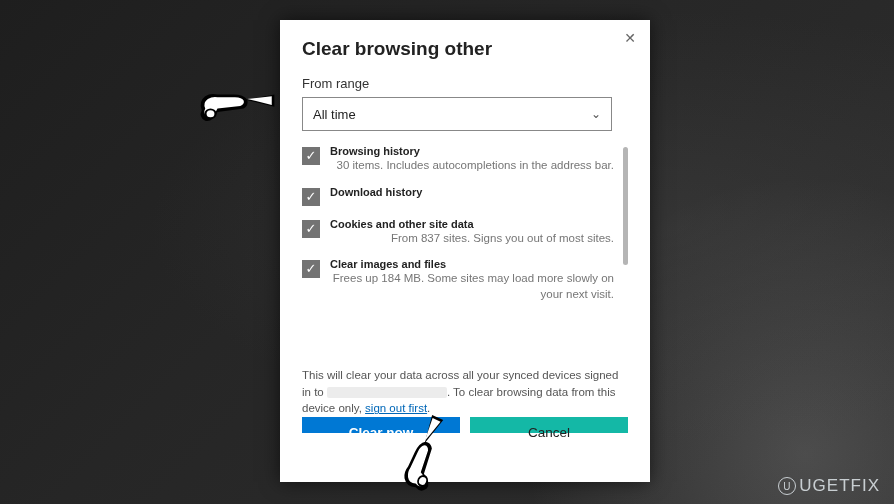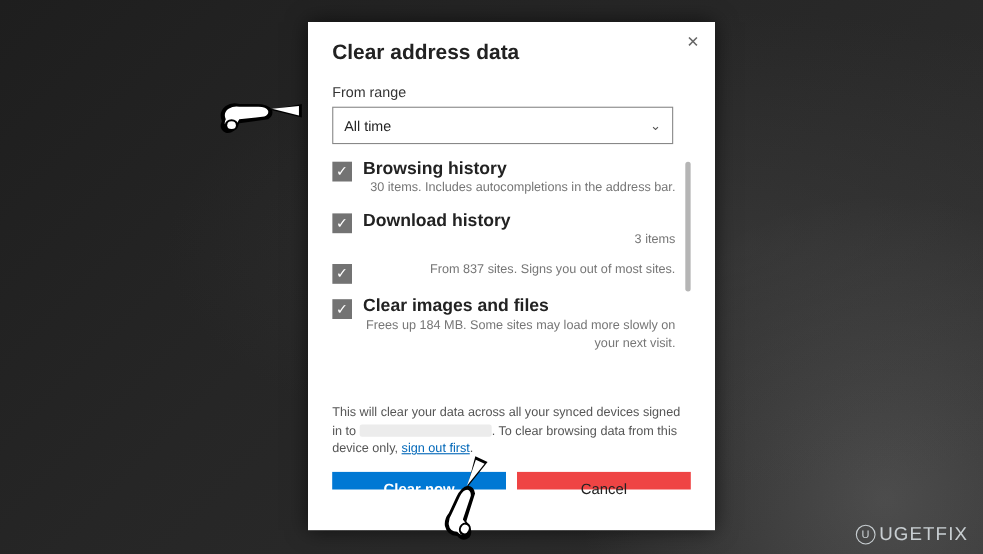--- a/index.html
+++ b/index.html
@@ -80,21 +80,21 @@
     color: #fff;
     font-size: 13px;
     line-height: 18px;
     text-align: center;
     flex: 0 0 18px;
     margin-top: 2px;
     cursor: pointer;
   }
   .opt-text { flex: 1; }
   .opt-title {
-    font-size: 16px;
+    font-size: 11px;
     font-weight: 600;
     color: #222;
     margin-bottom: 1px;
   }
   .opt-desc {
     font-size: 11.5px;
     color: #767676;
     line-height: 1.35;
     text-align: right;
   }
@@ -103,21 +103,21 @@
     right: 0; top: 2px;
     width: 5px; height: 118px;
     background: #b5b5b5;
     border-radius: 3px;
   }
   .sync-note {
     font-size: 11.5px;
     color: #555;
     line-height: 1.45;
     margin-top: 2px;
-    margin-bottom: 12px;
+    margin-bottom: 0;
   }
   .redact {
     display: inline-block;
     width: 120px; height: 11px;
     background: #ececec;
     vertical-align: middle;
     border-radius: 2px;
   }
   .sign-out-link {
     color: #0067b8;
@@ -135,21 +135,21 @@
     text-align: center;
     line-height: 32px;
     cursor: pointer;
   }
   .btn-primary {
     background: #0078d4;
     color: #fff;
     font-weight: 600;
   }
   .btn-secondary {
-    background: #ef4444;
+    background: #14b8a6;
     color: #222;
   }
   .pointer {
     position: absolute;
     width: 90px; height: 70px;
   }
   .pointer svg { width: 100%; height: 100%; }
   .watermark {
     position: absolute;
     right: 14px; bottom: 8px;
@@ -172,46 +172,46 @@
 </style>
 </head>
 <body>
 
 <div class="backdrop"></div>
 
 <div class="dialog">
   <div class="close-btn">
     <span>✕</span>
   </div>
-  <div class="dlg-title">Clear address data</div>
+  <div class="dlg-title">Clear browsing other</div>
 
   <div class="field-label">From range</div>
   <div class="select">
     <span>All time</span>
     <span class="chev">⌄</span>
   </div>
 
   <div class="options">
     <div class="opt-row">
       <div class="checkbox">✓</div>
       <div class="opt-text">
         <div class="opt-title">Browsing history</div>
         <div class="opt-desc">30 items. Includes autocompletions in the address bar.</div>
       </div>
     </div>
     <div class="opt-row">
       <div class="checkbox">✓</div>
       <div class="opt-text">
         <div class="opt-title">Download history</div>
-        <div class="opt-desc">3 items</div>
-      </div>
-    </div>
-    <div class="opt-row">
-      <div class="checkbox">✓</div>
-      <div class="opt-text">
+      </div>
+    </div>
+    <div class="opt-row">
+      <div class="checkbox">✓</div>
+      <div class="opt-text">
+        <div class="opt-title">Cookies and other site data</div>
         <div class="opt-desc">From 837 sites. Signs you out of most sites.</div>
       </div>
     </div>
     <div class="opt-row">
       <div class="checkbox">✓</div>
       <div class="opt-text">
         <div class="opt-title">Clear images and files</div>
         <div class="opt-desc">Frees up 184 MB. Some sites may load more slowly on your next visit.</div>
       </div>
     </div>

